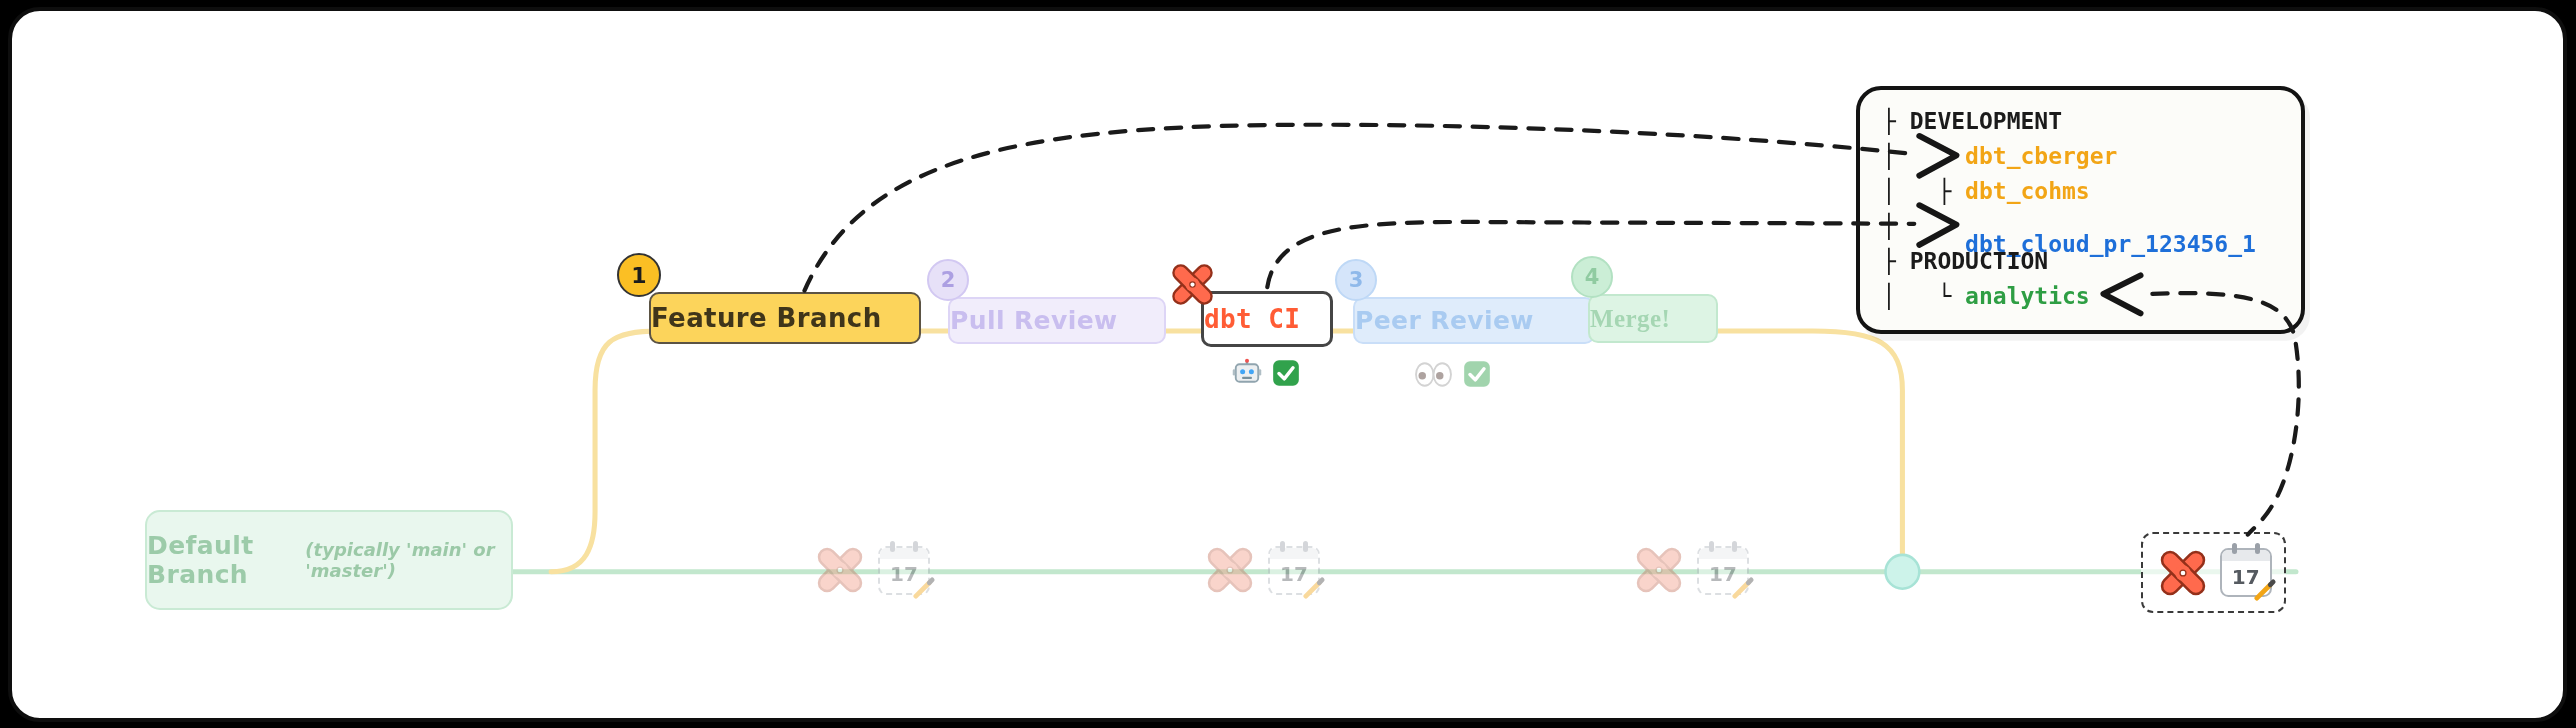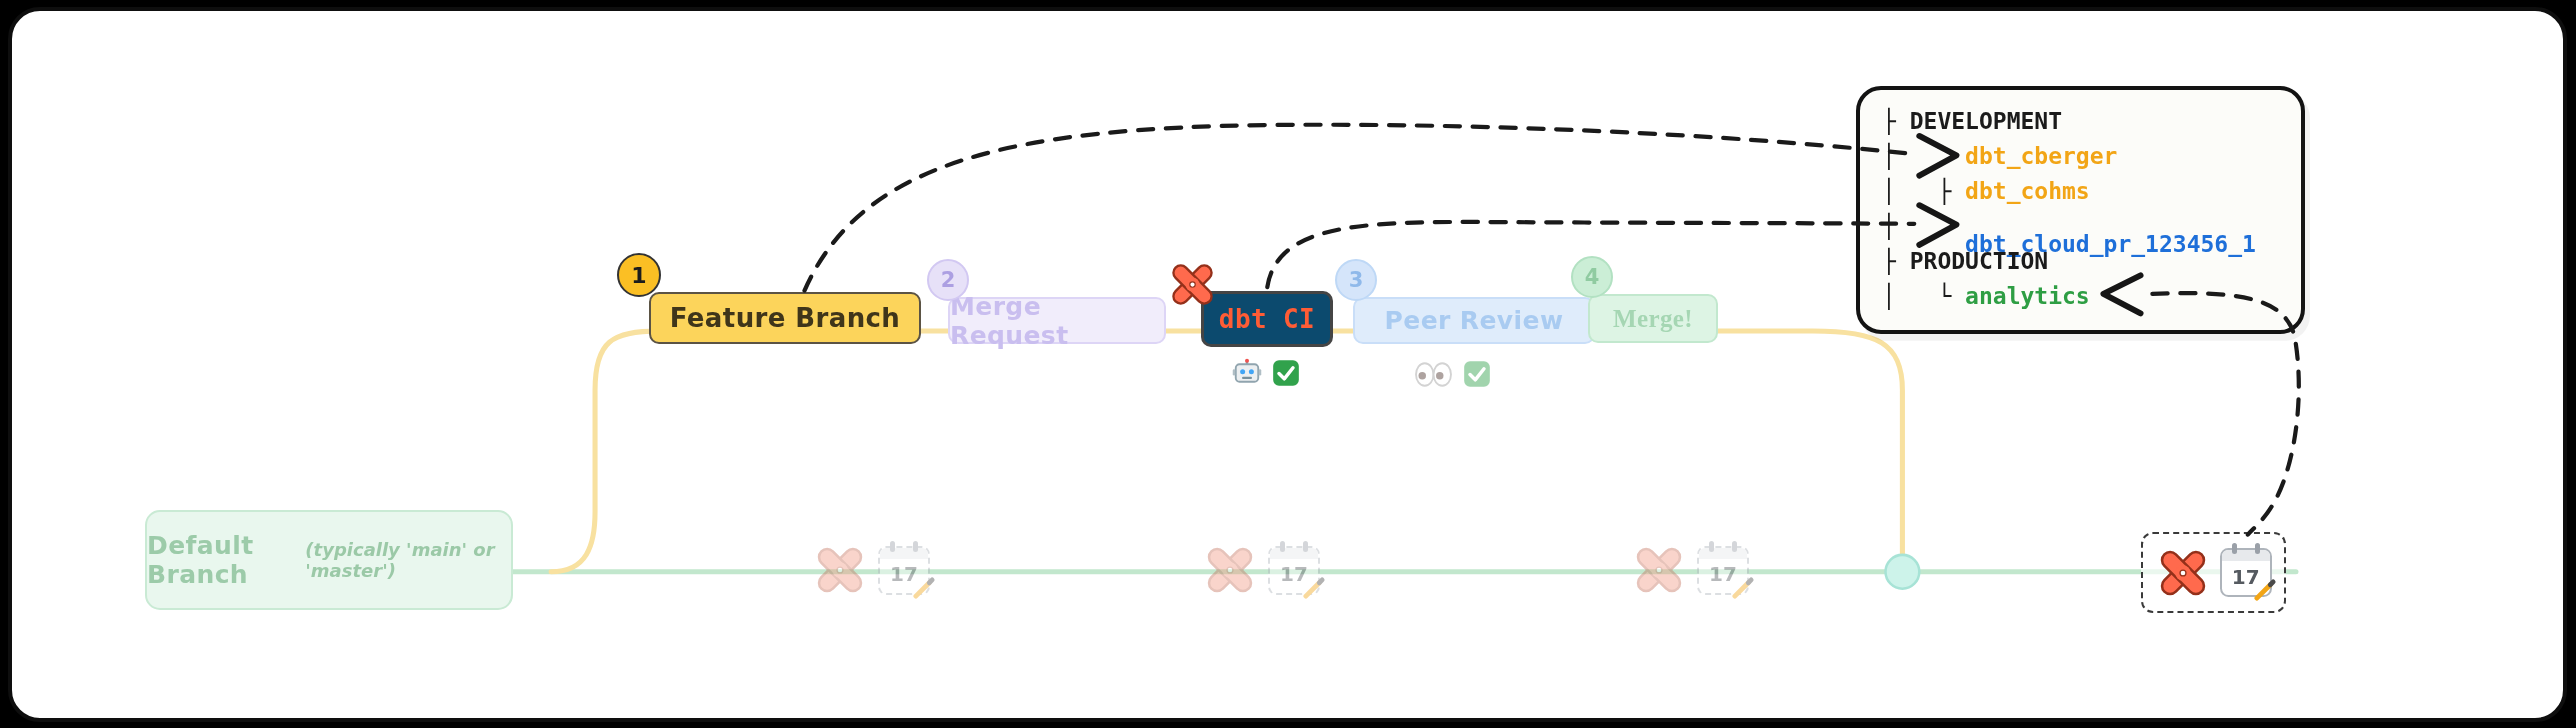--- a/index.html
+++ b/index.html
@@ -8,24 +8,24 @@
   svg.layer{position:absolute;left:0;top:0;width:2576px;height:728px;pointer-events:none;}
   .under{z-index:1;} .over{z-index:6;}
 
   
   .db-box{position:absolute;left:145px;top:510px;width:368px;height:100px;box-sizing:border-box;z-index:2;
     background:#E9F7EE;border:2.5px solid #C9EAD4;border-radius:15px;display:flex;flex-direction:row;align-items:center;justify-content:center;gap:2.5px;}
   .db-title{font-size:25px;font-weight:700;color:#9CCBA9;letter-spacing:0.4px;}
   .db-sub{font-size:18px;font-weight:600;color:#9BC9A7;font-style:italic;}
 
   
-  .step{position:absolute;box-sizing:border-box;z-index:3;display:flex;align-items:center;justify-content:center;border-radius:10px;font-weight:700;letter-spacing:0.4px;}
+  .step{position:absolute;box-sizing:border-box;z-index:3;display:flex;align-items:center;border-radius:10px;font-weight:700;letter-spacing:0.4px;}
   .feature{left:649px;top:292px;width:272px;height:52px;background:#FCD45B;border:2.5px solid#5b5344;color:#3f351a;font-size:26px;}
   .pull{left:948px;top:297px;width:218px;height:47px;background:#F1EDFB;border:2.5px solid #DDD5F6;color:#C9BEEF;font-size:25px;}
-  .dbtci{left:1201px;top:291px;width:132px;height:56px;background:#0c4a6e;border:3.4px solid #454545;color:#FF5C35;font-size:26px;font-family:"DejaVu Sans Mono",monospace;}
+  .dbtci{left:1201px;top:291px;width:132px;height:56px;background:#ffffff;border:3.4px solid #454545;color:#FF5C35;font-size:26px;font-family:"DejaVu Sans Mono",monospace;}
   .peer{left:1353px;top:297px;width:242px;height:47px;background:#DFECFB;border:2.5px solid #C9DEF8;color:#A9CBF1;font-size:25px;}
   .mergebox{left:1588px;top:294px;width:130px;height:49px;background:#DDF4E4;border:2.5px solid #C2E8CE;color:#A5D6B3;font-size:25px;font-family:Liberation Serif, serif;}
 
   .badge{position:absolute;box-sizing:border-box;z-index:4;border-radius:50%;display:flex;align-items:center;justify-content:center;font-weight:700;}
   .b1{left:617px;top:253px;width:44px;height:44px;background:#FBBF24;border:2.5px solid #333;color:#1c1c1c;font-size:22px;}
   .b2{left:927px;top:259px;width:42px;height:42px;background:#E7E1F8;border:2.5px solid #D2C8F2;color:#AC9FE2;font-size:21px;}
   .b3{left:1335px;top:259px;width:42px;height:42px;background:#D5E5FA;border:2.5px solid #BED8F6;color:#8FB9EA;font-size:21px;}
   .b4{left:1571px;top:256px;width:42px;height:42px;background:#CBEED6;border:2.5px solid #B2E1C2;color:#90CBA1;font-size:21px;}
 
   .dbt-logo-main{position:absolute;left:1167px;top:259px;width:51px;height:51px;z-index:5;}
@@ -152,21 +152,21 @@
     </div>
   </div>
 
   <div class="badge b1">1</div>
   <div class="step feature">
     <span>Feature Branch</span>
   </div>
 
   <div class="badge b2">2</div>
   <div class="step pull">
-    <span>Merge Request</span>
+    <span>Pull Review</span>
   </div>
 
   <svg class="dbt-logo-main" viewBox="-33 -33 66 66">
     <rect x="-9.5" y="-31" width="19" height="62" rx="9.5" transform="rotate(45)" fill="#FF6A4D" stroke="#94301a" stroke-width="3"></rect>
     <rect x="-9.5" y="-31" width="19" height="62" rx="9.5" transform="rotate(-45)" fill="#FF6A4D" stroke="#94301a" stroke-width="3"></rect>
     <circle r="9" fill="#FF6A4D"></circle>
       <circle r="3.5" fill="#fff" stroke="#94301a" stroke-width="1.5"></circle>
   </svg>
   <div class="step dbtci">
     <span>dbt CI</span>

